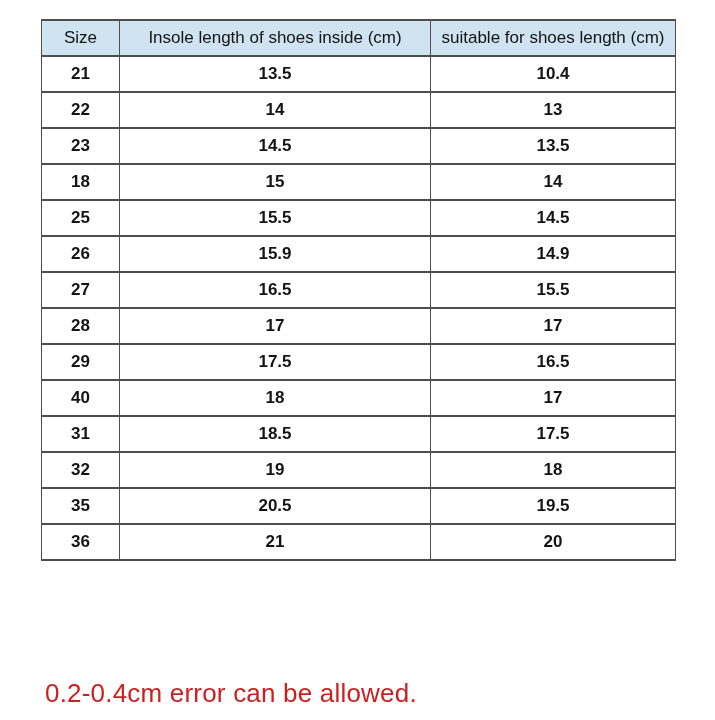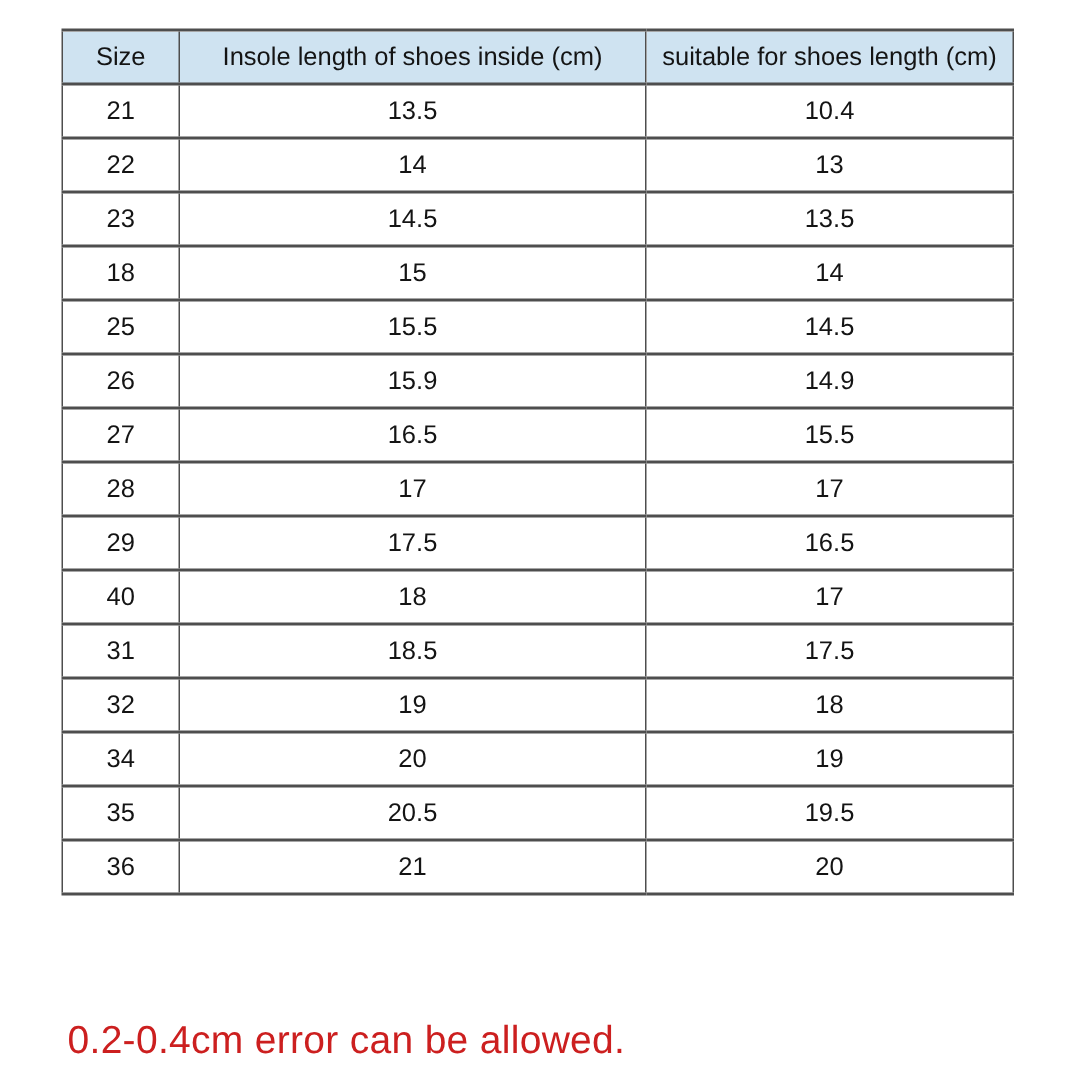--- a/index.html
+++ b/index.html
@@ -30,21 +30,21 @@
   table.size-chart col.c3{width:245px;}
   table.size-chart th, table.size-chart td{
     border:1px solid var(--border);
     border-top-width:2px;
     border-bottom-width:2px;
     height:36px;
     padding:0 4px;
     text-align:center;
     vertical-align:middle;
     font-size:17px;
-    font-weight:400;
+    font-weight:700;
     color:var(--text);
     white-space:nowrap;
     overflow:hidden;
   }
   table.size-chart th{
     background:var(--header-bg);
     font-weight:400;
   }
   .footer-note{
     position:absolute;left:45px;top:678px;
@@ -126,25 +126,20 @@
           <td>31</td>
           <td>18.5</td>
           <td>17.5</td>
         </tr>
         <tr>
           <td>32</td>
           <td>19</td>
           <td>18</td>
         </tr>
         <tr>
-          <td>34</td>
-          <td>20</td>
-          <td>19</td>
-        </tr>
-        <tr>
           <td>35</td>
           <td>20.5</td>
           <td>19.5</td>
         </tr>
         <tr>
           <td>36</td>
           <td>21</td>
           <td>20</td>
         </tr>
       </tbody>

